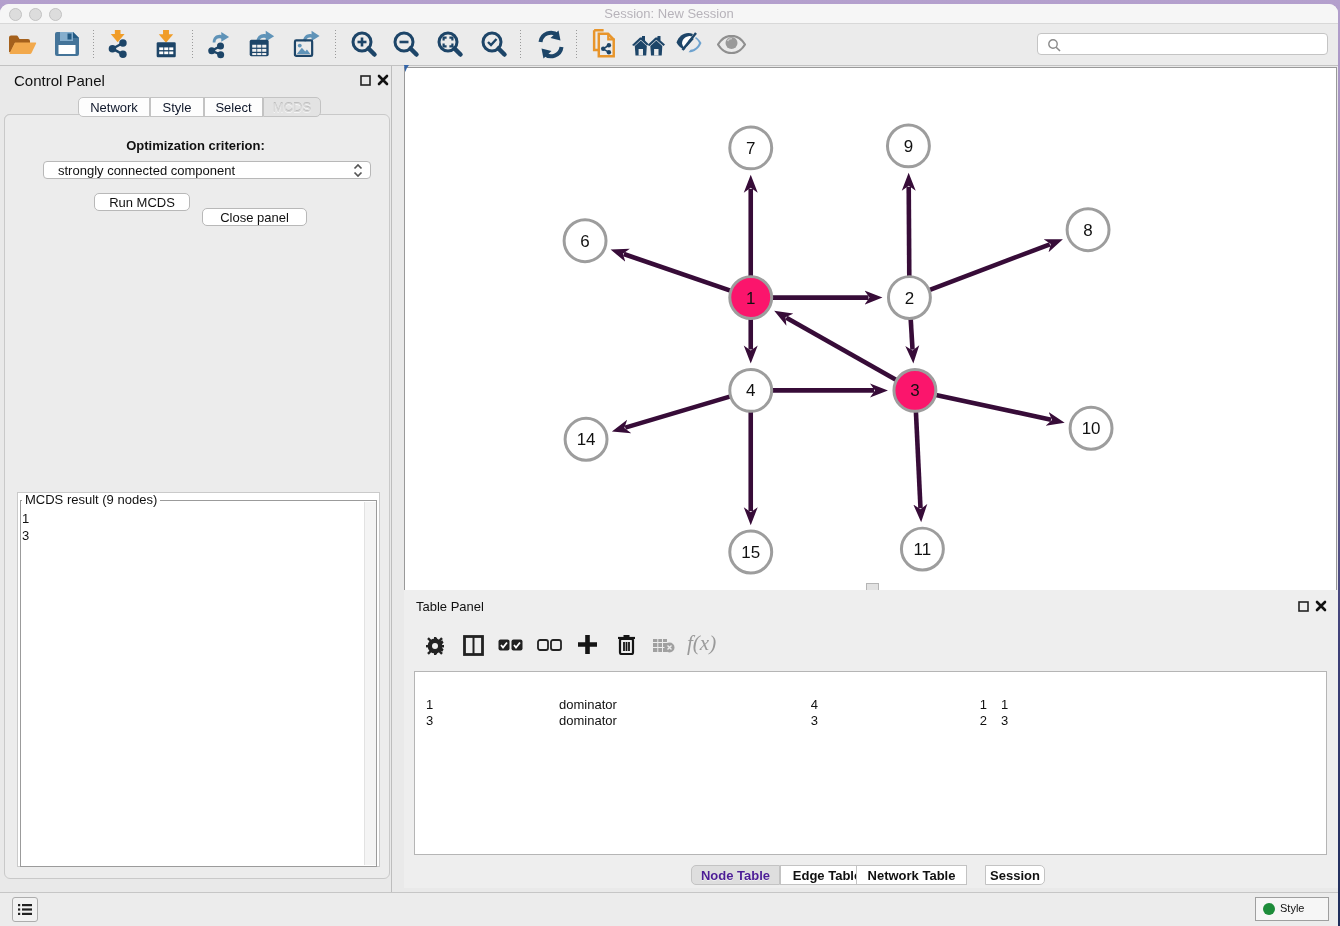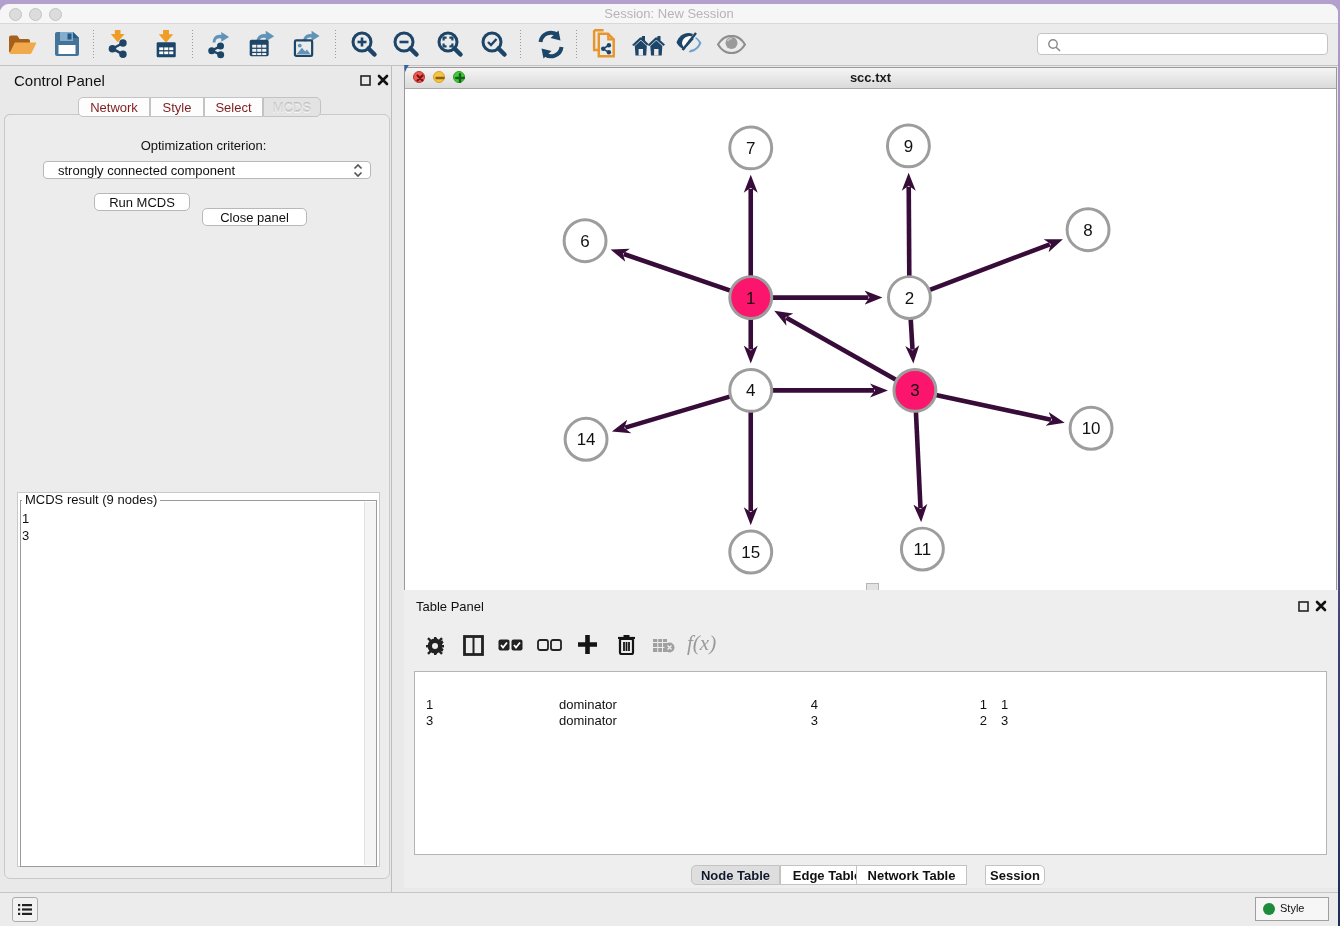--- a/index.html
+++ b/index.html
@@ -26,27 +26,27 @@
   
   #rregion{position:absolute;left:392px;top:62px;width:946px;height:826px;background:#e9e9e9;}
   #netwin{position:absolute;left:12px;top:1px;width:931px;height:522px;
        background:#fff;border:1px solid #999;}
   #nettitle{position:absolute;left:0;top:0;width:100%;height:20px;
        background:linear-gradient(180deg,#f5f5f5,#dadada);border-bottom:1px solid #aaa;}
   #tablepanel{position:absolute;left:12px;top:524px;width:934px;height:298px;background:#eeeeee;}
   #statusbar{position:absolute;left:0;top:888px;width:100%;height:34px;
        background:#ececec;border-top:1px solid #c6c6c6;}
   .cptab{top:0;height:20px;background:#fdfdfd;border:1px solid #c3c3c3;
-       font-size:13px;color:#7f1d1d;text-align:center;line-height:19px;box-sizing:border-box;margin-left:-1px;}
+       font-size:13px;color:#0f172a;text-align:center;line-height:19px;box-sizing:border-box;margin-left:-1px;}
   .cptab.sel{background:#e3e3e3;color:#d7d7d7;text-shadow:0 1px 0 #f5f5f5, 0 -1px 0 #bdbdbd;}
   .cbtn{position:absolute;height:18px;background:#fff;border:1px solid #b8b8b8;border-radius:5px;
        font-family:"Liberation Sans",sans-serif;font-size:13px;color:#111;padding:0;}
   .ttab{position:absolute;top:0;height:20px;background:#fff;border:1px solid #c3c3c3;
        font-size:13px;font-weight:bold;color:#111;text-align:center;line-height:20px;box-sizing:border-box;margin-left:-1px;}
-  .ttab.sel{background:#dedede;color:#0f172a;text-shadow:0 1px 0 #f0f0f0;font-weight:bold;}
+  .ttab.sel{background:#dedede;color:#4c1d95;text-shadow:0 1px 0 #f0f0f0;font-weight:bold;}
   .jdot{position:absolute;top:3px;width:12px;height:12px;border-radius:50%;border:1px solid;box-sizing:border-box;}
   #thead{position:absolute;left:0;top:0;width:663px;height:22px;
        background:linear-gradient(180deg,#fcfcfc,#ededed);border-bottom:1px solid #c4c4c4;border-right:1px solid #cdcdcd;}
   .th{position:absolute;top:0;height:22px;border-right:1px solid #cdcdcd;box-sizing:border-box;
        font-size:13px;color:#111;text-align:center;line-height:22px;}
   .hico{position:absolute;left:7px;top:5px;width:13px;height:11px;
        background:
         linear-gradient(#8a8a8a,#8a8a8a) 4.5px 0/4px 3px no-repeat,
         linear-gradient(#8a8a8a,#8a8a8a) 0 7px/4px 4px no-repeat,
         linear-gradient(#8a8a8a,#8a8a8a) 9px 7px/4px 4px no-repeat,
@@ -242,21 +242,21 @@
 
     <div class="abs" style="left:4px;top:48px;width:384px;height:11px;background:#e3e3e3;border:1px solid #c9c9c9;border-bottom:none;border-radius:6px 6px 0 0;box-sizing:border-box;"></div>
     <div class="abs" style="left:79px;top:31px;width:243px;height:20px;z-index:3;">
       <div class="abs cptab" style="left:0;width:72px;border-radius:5px 0 0 5px;">Network</div>
       <div class="abs cptab" style="left:72px;width:54px;">Style</div>
       <div class="abs cptab" style="left:126px;width:59px;">Select</div>
       <div class="abs cptab sel" style="left:185px;width:58px;border-radius:0 5px 5px 0;">MCDS</div>
     </div>
 
     <div class="abs" style="left:4px;top:48px;width:384px;height:763px;background:#ececec;border:1px solid #c9c9c9;border-radius:6px;"></div>
-    <div class="abs" style="left:8px;top:72px;width:391px;text-align:center;font-size:13px;color:#111;">Optimization criterion:</div>
+    <div class="abs" style="left:0;top:72px;width:391px;text-align:center;font-size:13px;color:#111;font-weight:bold;">Optimization criterion:</div>
     <div class="abs" style="left:43px;top:95px;width:312px;height:16px;background:#fff;border:1px solid #b8b8b8;border-radius:4px;font-size:13px;color:#111;padding-left:14px;line-height:17px;">strongly connected component
       <svg class="abs" style="right:7px;top:2px" width="10" height="13" viewBox="0 0 10 13">
           <path d="M1.5 4.5 L5 1 L8.5 4.5 M1.5 8.5 L5 12 L8.5 8.5" fill="none" stroke="#555" stroke-width="1.7"></path>
         </svg>
     </div>
     <button class="cbtn" style="left:94px;top:127px;width:96px;">Run MCDS</button>
     <button class="cbtn" style="left:202px;top:142px;width:105px;">Close panel</button>
 
     <div class="abs" style="left:17px;top:426px;width:363px;height:375px;background:#fff;border:1px solid #cacaca;box-sizing:border-box;"></div>
     <div class="abs" style="left:364px;top:436px;width:12px;height:363px;background:#f4f4f4;border-left:1px solid #e2e2e2;"></div>
@@ -264,38 +264,20 @@
     <div class="abs" style="left:22px;top:427px;font-size:13px;color:#111;background:#fff;padding:0 3px;line-height:14px;">MCDS result (9 nodes)</div>
     <div class="abs" style="left:22px;top:445px;font-size:13px;color:#111;line-height:16.5px;">1<br>3</div>
   </div>
 
   <div class="abs" style="left:399px;top:474px;width:5px;height:7px;background:#d4d4d4;border:1px solid #a8a8a8;border-radius:1px;"></div>
   <svg class="abs" style="left:404px;top:61px;z-index:5" width="5" height="7" viewBox="0 0 5 7">
       <path d="M0 0 L5 0 L2.8 3.2 L1.2 7 Z" fill="#3465a8"></path>
     </svg>
   <div id="rregion">
     <div id="netwin">
-      <div id="nettitle">
-        <div class="jdot" style="left:8px;background:#ea5b52;border-color:#c0392f;">
-          <svg width="10" height="10" viewBox="0 0 10 10" style="position:absolute;left:0.5px;top:0.5px">
-              <path d="M2.5 2.5 L7.5 7.5 M7.5 2.5 L2.5 7.5" stroke="#7e1410" stroke-width="2.2" stroke-linecap="round"></path>
-            </svg>
-        </div>
-        <div class="jdot" style="left:28px;background:#f6c343;border-color:#d9a126;">
-          <svg width="10" height="10" viewBox="0 0 10 10" style="position:absolute;left:0.5px;top:0.5px">
-              <path d="M1.5 5 L8.5 5" stroke="#8a6210" stroke-width="2.4" stroke-linecap="round"></path>
-            </svg>
-        </div>
-        <div class="jdot" style="left:48px;background:#47c93c;border-color:#2d9b28;">
-          <svg width="10" height="10" viewBox="0 0 10 10" style="position:absolute;left:0.5px;top:0.5px">
-              <path d="M5 1.2 L5 8.8 M1.2 5 L8.8 5" stroke="#14611a" stroke-width="2.4" stroke-linecap="round"></path>
-            </svg>
-        </div>
-        <div style="position:absolute;left:0;top:2px;width:100%;text-align:center;font-size:13px;font-weight:bold;color:#1a1a1a;">scc.txt</div>
-      </div>
       <svg id="graph" style="position:absolute;left:0;top:21px;" width="929" height="501" viewBox="0 0 930 502">
         <defs>
           <marker id="arr" markerUnits="userSpaceOnUse" markerWidth="20" markerHeight="16" refX="4" refY="8" orient="auto">
             <path d="M18 8 L0 1 L5 8 L0 15 Z" fill="#370c38"></path>
           </marker>
         </defs>
         <g id="shift" transform="translate(2,1)">
         <g stroke="#370c38" stroke-width="4.6" marker-end="url(#arr)">
           <line x1="344" y1="208" x2="344" y2="99"></line>
           <line x1="344" y1="208" x2="216.8" y2="164.3"></line>

